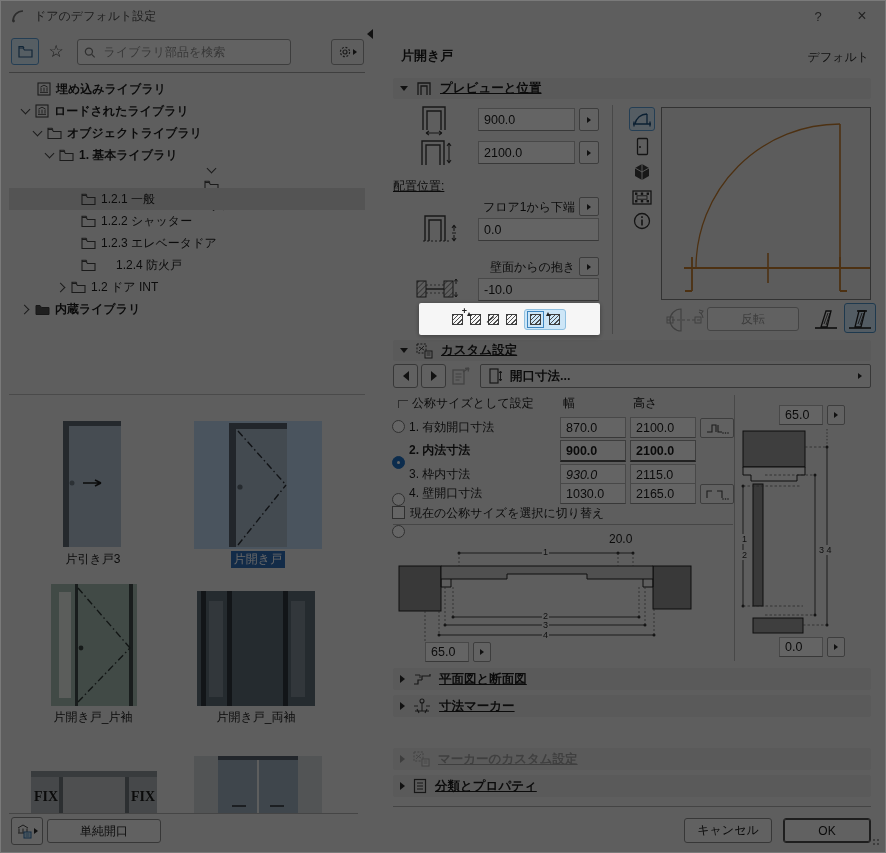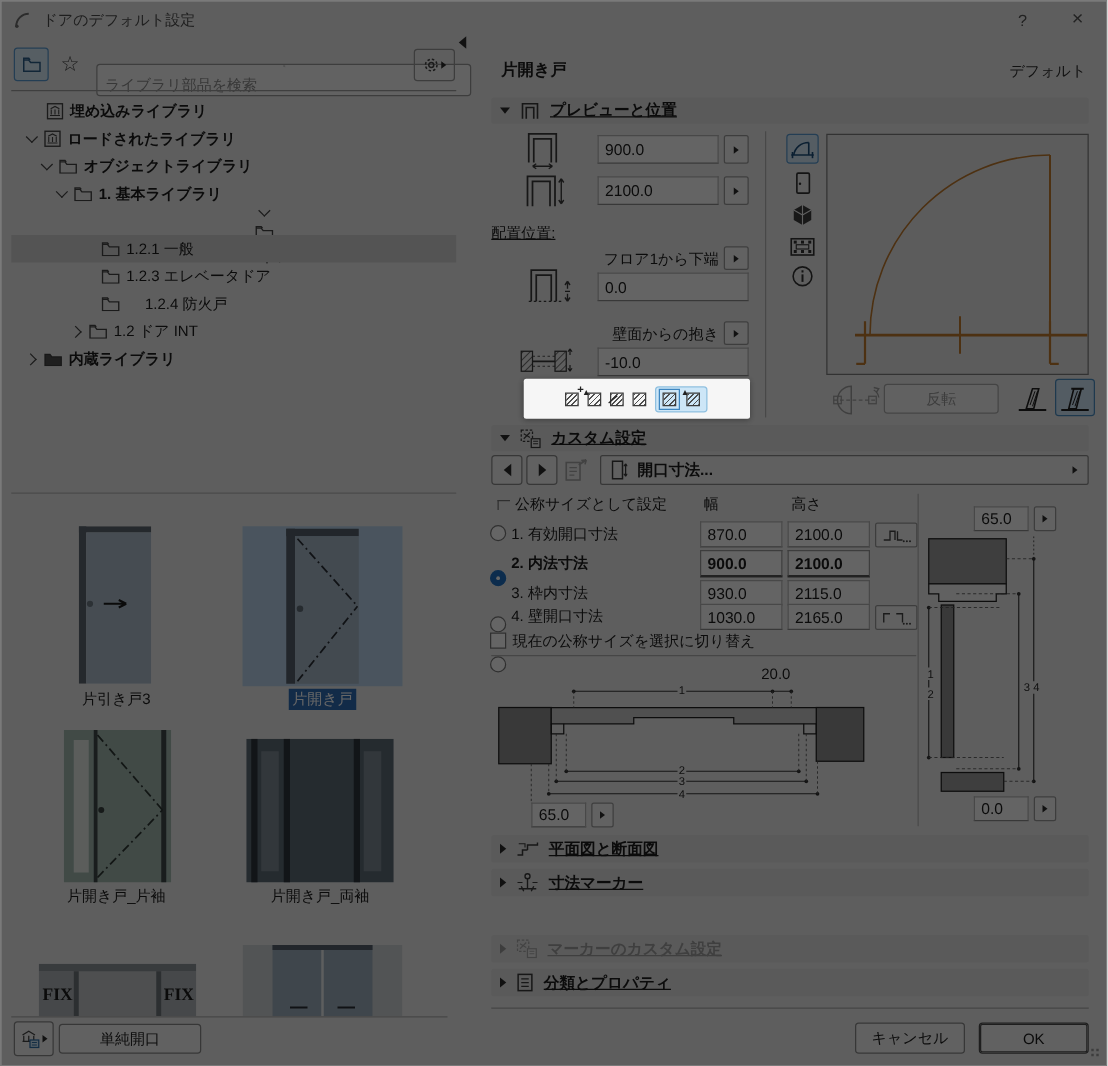--- a/index.html
+++ b/index.html
@@ -99,21 +99,21 @@
 
   <div class="abs" style="left:8px;top:36px;width:356px;height:30px;">
     <div class="abs tool-btn sel" style="left:2px;top:1px;width:28px;height:27px;">
       <svg width="15" height="13" viewBox="0 0 15 13">
         <path d="M1,3 h4 l1.5,2 H14 v7 H1 z M1,3 v-1.5 h4 l1,1.5" fill="none" stroke="#2c5f8a" stroke-width="1.2"></path>
       </svg>
     </div>
     <div class="abs tool-btn" style="left:34px;top:2px;width:26px;height:25px;">
       <span style="font-size:17px;color:#3a3a3a;line-height:1;">☆</span>
     </div>
-    <div class="abs searchbox" style="left:68px;top:14px;width:300px;height:26px;flex-direction:column;">
+    <div class="abs searchbox" style="left:68px;top:2px;width:214px;height:26px;">
       <svg width="13" height="13" viewBox="0 0 13 13">
         <circle cx="5.5" cy="5.5" r="4" fill="none" stroke="#777" stroke-width="1.4"></circle>
         <line x1="8.6" y1="8.6" x2="12" y2="12" stroke="#777" stroke-width="1.4"></line>
       </svg>
       <input type="text" placeholder="ライブラリ部品を検索" style="">
     </div>
     <div class="abs tool-btn" style="left:322px;top:2px;width:33px;height:26px;border:1px solid #989898;border-radius:3px;gap:1px;">
       <svg width="14" height="14" viewBox="0 0 14 14">
         <circle cx="7" cy="7" r="2" fill="none" stroke="#444" stroke-width="1.2"></circle>
         <circle cx="7" cy="7" r="4.6" fill="none" stroke="#444" stroke-width="1.2" stroke-dasharray="2 1.6"></circle>
@@ -178,20 +178,28 @@
 
     <div class="tree-row sel" style="padding-left:72px;">
       <span class="tree-ico">
         <svg width="15" height="12" viewBox="0 0 15 12">
             <path d="M1,2.5 h4 l1.5,2 H14 v7 H1 z M1,2.5 v-1.2 h4 l1,1.2" fill="none" stroke="#444" stroke-width="1.1"></path>
           </svg>
       </span>
       <span>1.2.1 一般</span>
     </div>
 
+    <div class="tree-row" style="padding-left:72px;">
+      <span class="tree-ico">
+        <svg width="15" height="12" viewBox="0 0 15 12">
+            <path d="M1,2.5 h4 l1.5,2 H14 v7 H1 z M1,2.5 v-1.2 h4 l1,1.2" fill="none" stroke="#444" stroke-width="1.1"></path>
+          </svg>
+      </span>
+      <span>1.2.2 シャッター</span>
+    </div>
 
     <div class="tree-row" style="padding-left:72px;">
       <span class="tree-ico">
         <svg width="15" height="12" viewBox="0 0 15 12">
             <path d="M1,2.5 h4 l1.5,2 H14 v7 H1 z M1,2.5 v-1.2 h4 l1,1.2" fill="none" stroke="#444" stroke-width="1.1"></path>
           </svg>
       </span>
       <span>1.2.3 エレベータドア</span>
     </div>
 
@@ -545,21 +553,21 @@
   <div class="abs bold" style="left:408px;top:441px;">2. 内法寸法</div>
   <div class="abs field strong" style="left:559px;top:439px;width:66px;height:22px;">
       <span>900.0</span>
     </div>
   <div class="abs field strong" style="left:629px;top:439px;width:66px;height:22px;">
       <span>2100.0</span>
     </div>
 
   <div class="abs radio" style="left:391px;top:466px;"></div>
   <div class="abs" style="left:408px;top:465px;">3. 枠内寸法</div>
-  <div class="abs field" style="left:559px;top:463px;width:66px;height:21px;">
+  <div class="abs field" style="left:559px;top:463px;width:66px;height:21px;font-style:italic;">
       <span>930.0</span>
     </div>
   <div class="abs field" style="left:629px;top:463px;width:66px;height:21px;">
       <span>2115.0</span>
     </div>
 
   <div class="abs radio" style="left:391px;top:485px;"></div>
   <div class="abs" style="left:408px;top:484px;">4. 壁開口寸法</div>
   <div class="abs field" style="left:559px;top:482px;width:66px;height:21px;">
       <span>1030.0</span>

